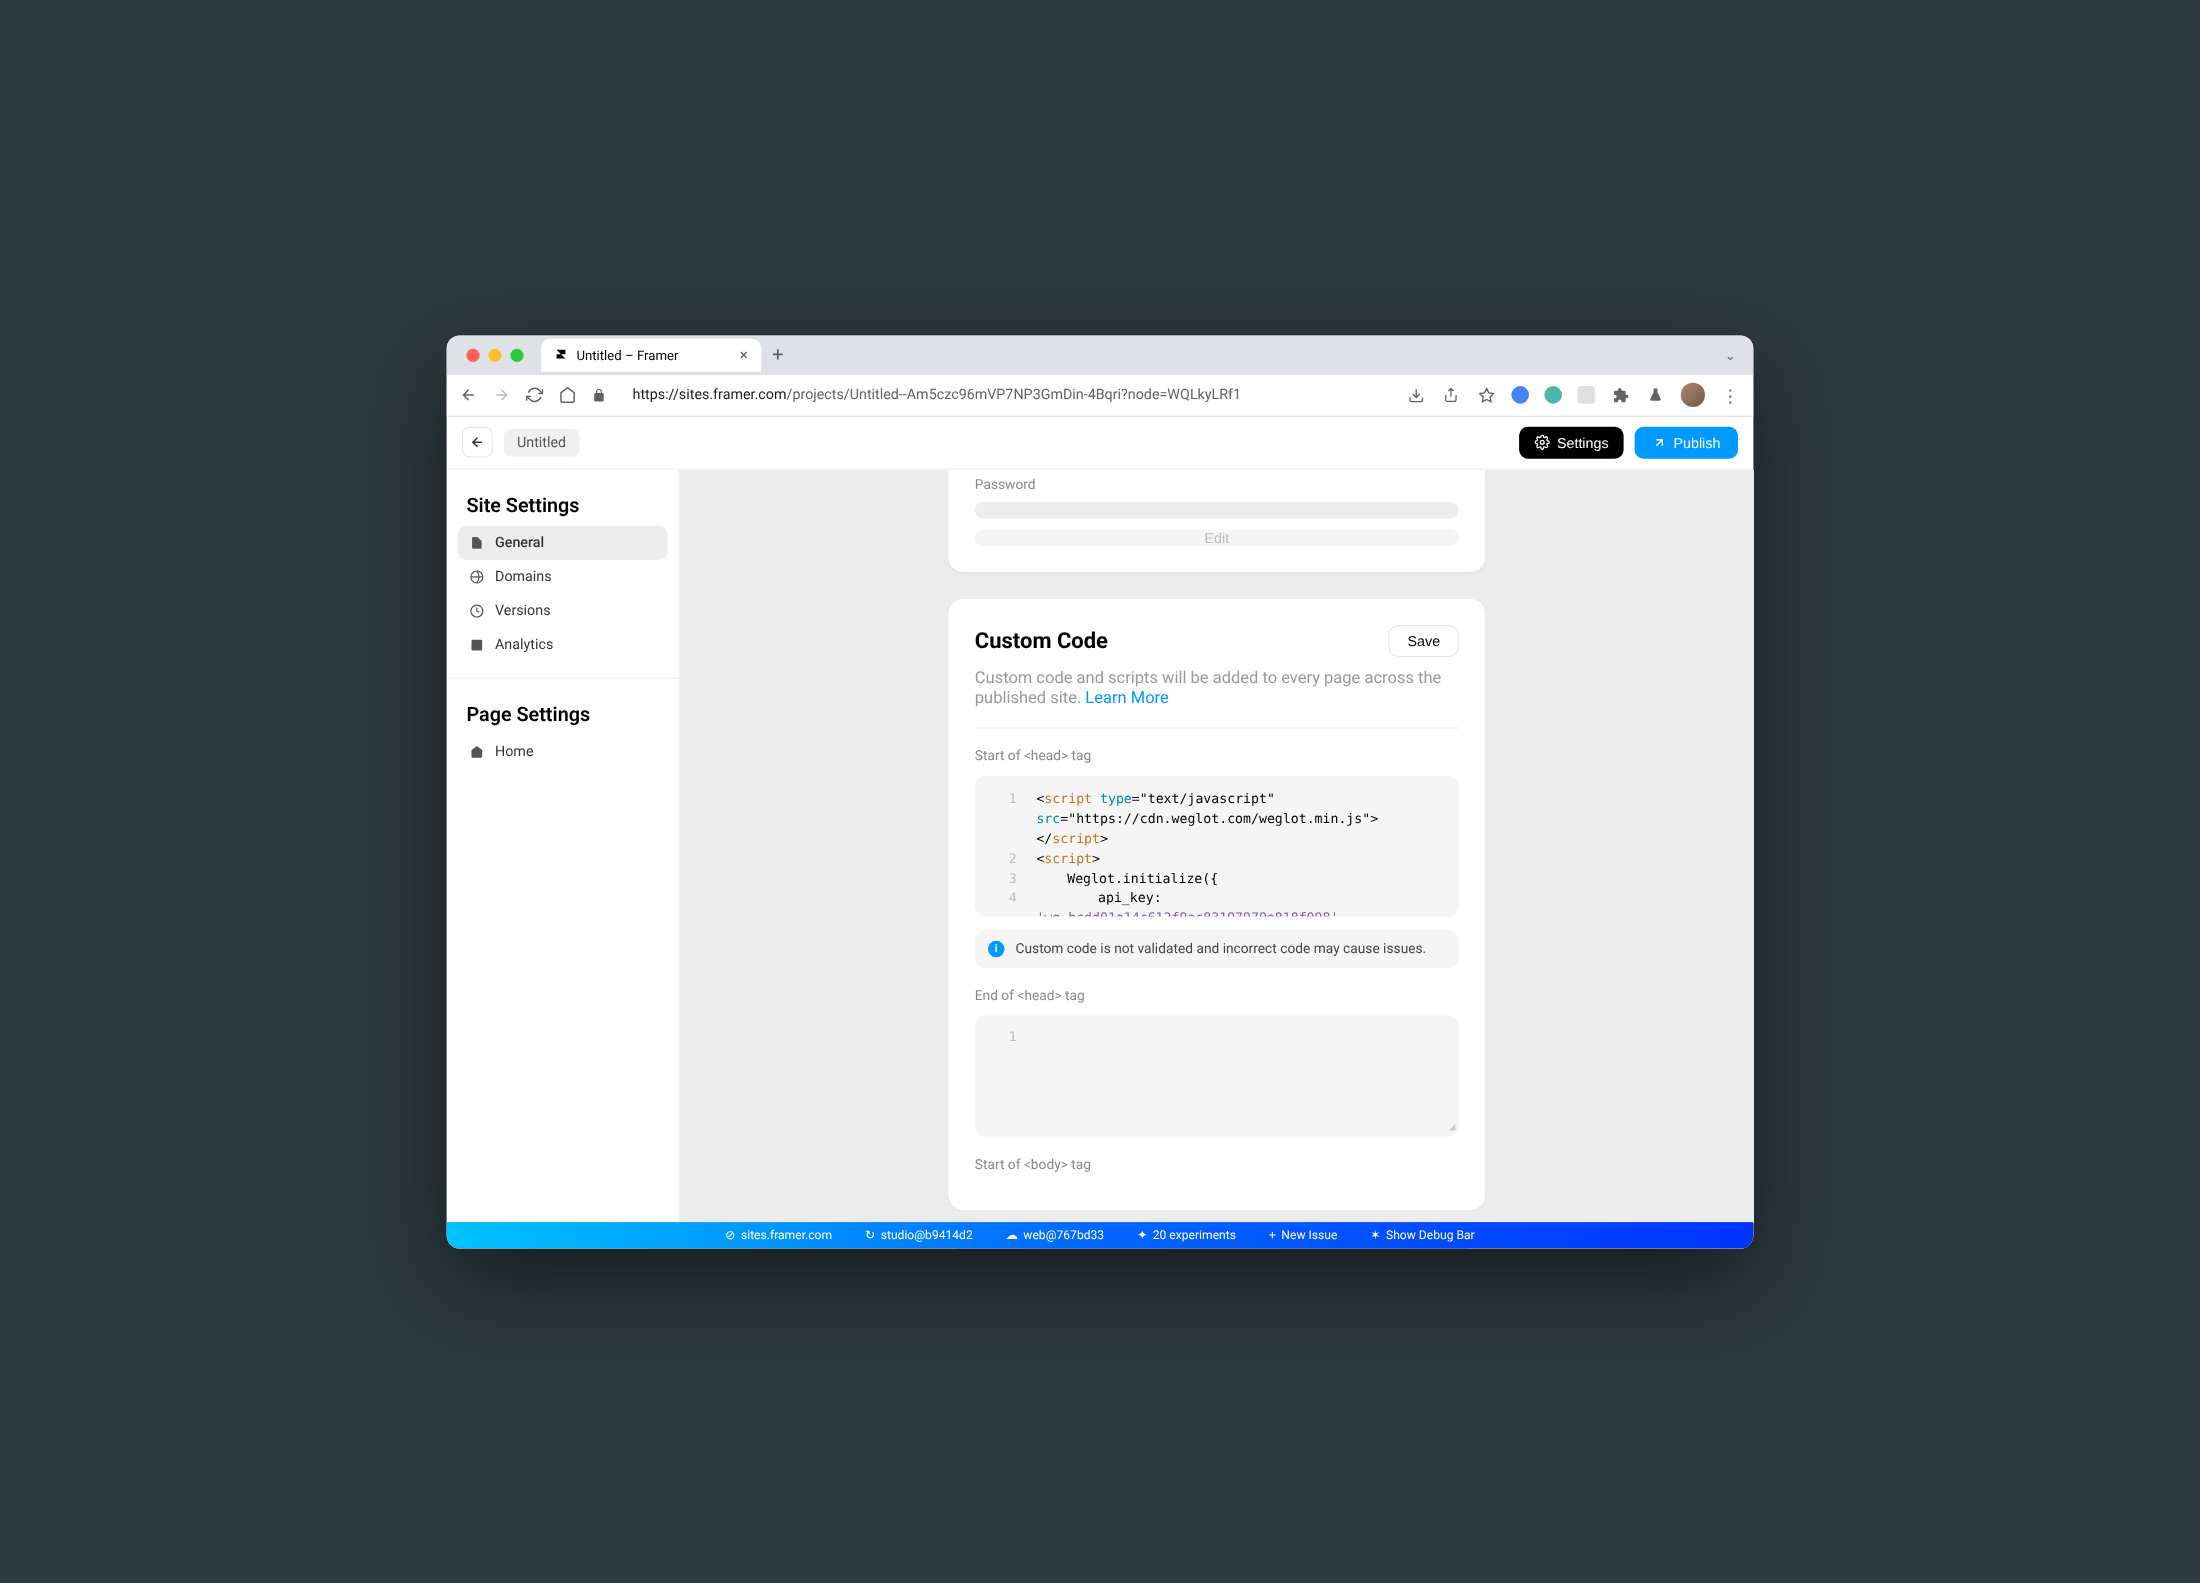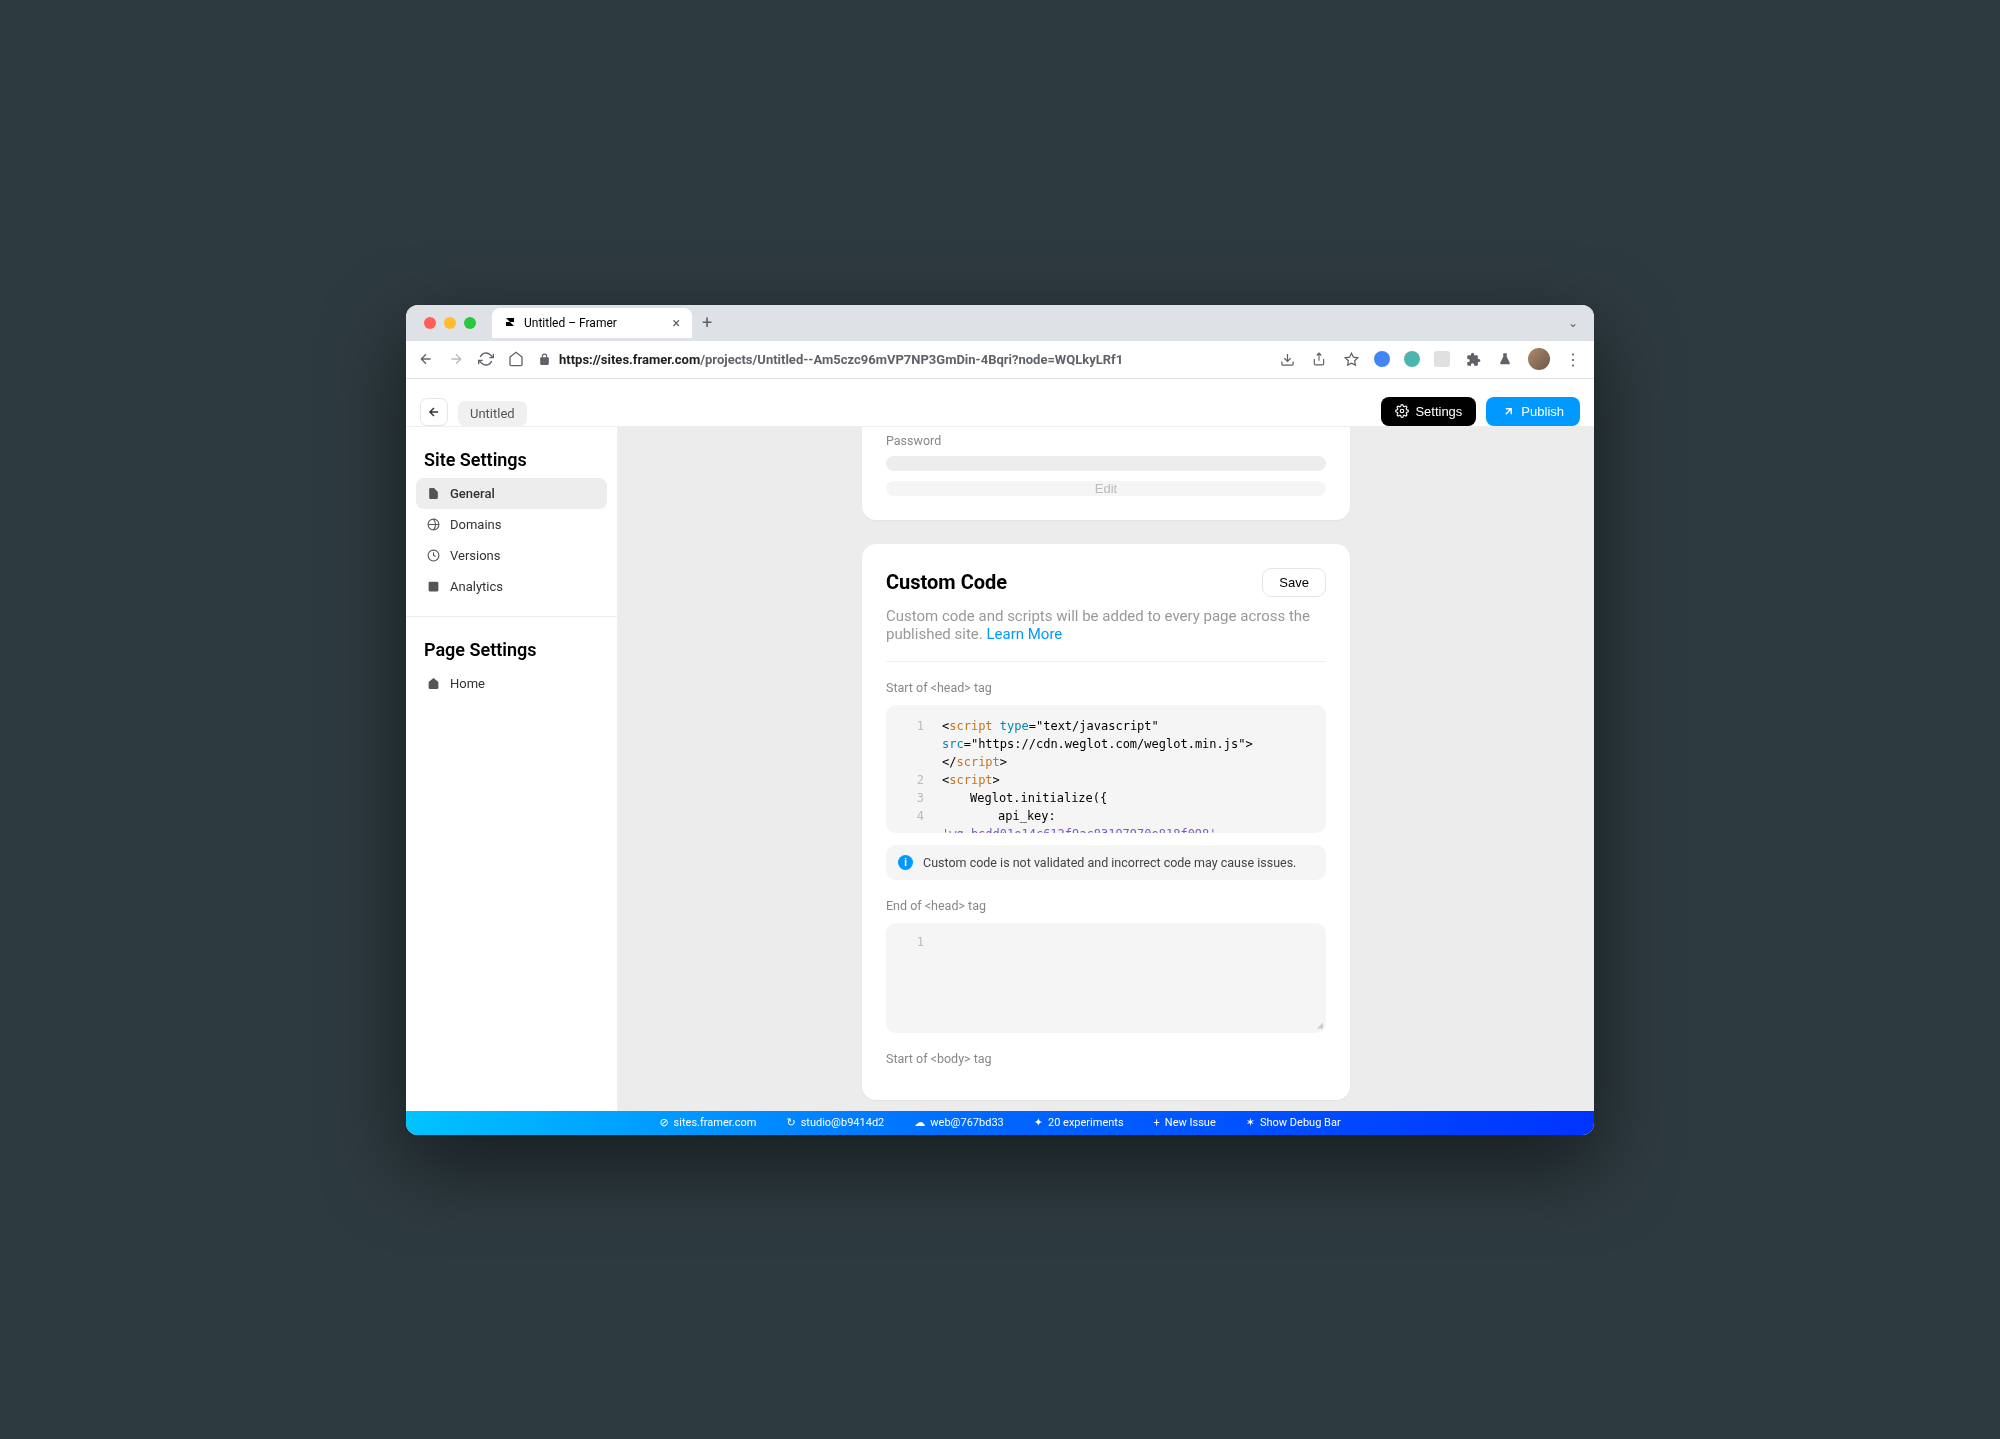--- a/index.html
+++ b/index.html
@@ -28,31 +28,31 @@
 .tl { width:12px; height:12px; border-radius:50%; }
 .tl.r{background:#ff5f57}.tl.y{background:#febc2e}.tl.g{background:#28c840}
 .tab { background:#fff; border-radius:8px 8px 0 0; padding:7px 12px; font-size:12px; display:flex; align-items:center; gap:8px; margin-left:6px; width:200px; }
 .tab-close { margin-left:auto; color:#5f6368; font-size:14px; cursor:pointer; }
 .tab-plus { margin-left:10px; color:#5f6368; font-size:18px; cursor:pointer; }
 .chevdown { margin-left:auto; margin-right:8px; color:#5f6368; font-size:12px; }
 
 .chrome-addr { background:#fff; border-bottom:1px solid #e0e0e0; height:38px; display:flex; align-items:center; padding:0 12px; gap:14px; }
 .nav-ico { color:#5f6368; font-size:15px; cursor:pointer; display:flex; }
 .nav-ico.disabled{color:#bbb;}
-.url-bar { flex:1; display:flex; align-items:center; gap:8px; font-size:13px; color:#5f6368;font-weight:bold; }
+.url-bar { flex:1; display:flex; align-items:center; gap:24px; font-size:13px; color:#5f6368; }
 .url-bar .lock{color:#5f6368;}
 .url-dark{color:#202124;}
 .addr-icons { display:flex; gap:14px; align-items:center; }
 .addr-ico { width:18px; height:18px; color:#5f6368; cursor:pointer; display:flex; align-items:center; justify-content:center; }
 .ext1{background:#4285f4;width:16px;height:16px;border-radius:50%;}
 .ext2{background:#4db6ac;width:16px;height:16px;border-radius:50%;}
 .ext3{background:#e0e0e0;width:16px;height:16px;border-radius:3px;}
 .avatar{width:22px;height:22px;border-radius:50%;background:linear-gradient(135deg,#b08968,#6c584c);}
 
-.app-header { height:48px; border-bottom:1px solid #eee; display:flex; align-items:flex-end; padding:0 14px; gap:10px; }
+.app-header { height:48px; border-bottom:1px solid #eee; display:flex; align-items:center; padding:0 14px; gap:10px; }
 .back-btn { width:28px; height:28px; border:1px solid #e5e5e5; border-radius:7px; display:flex; align-items:center; justify-content:center; cursor:pointer; }
 .title-chip { padding:5px 12px; background:#f0f0f0; border-radius:7px; font-size:13px; color:#555; }
 .spacer{flex:1;}
 .btn-settings { background:#000; color:#fff; border:none; padding:7px 14px; border-radius:8px; font-size:13px; font-weight:500; display:flex; align-items:center; gap:6px; cursor:pointer; }
 .btn-publish { background:#0099ff; color:#fff; border:none; padding:7px 16px; border-radius:8px; font-size:13px; font-weight:500; display:flex; align-items:center; gap:6px; cursor:pointer; }
 
 .app-body { flex:1; display:flex; overflow:hidden; }
 .sidebar { width:212px; border-right:1px solid #eee; padding:14px 10px; }
 .side-title { font-size:18px; font-weight:600; padding:8px 8px; }
 .side-item { display:flex; align-items:center; gap:10px; padding:8px 10px; border-radius:8px; font-size:13px; cursor:pointer; color:#333; }

